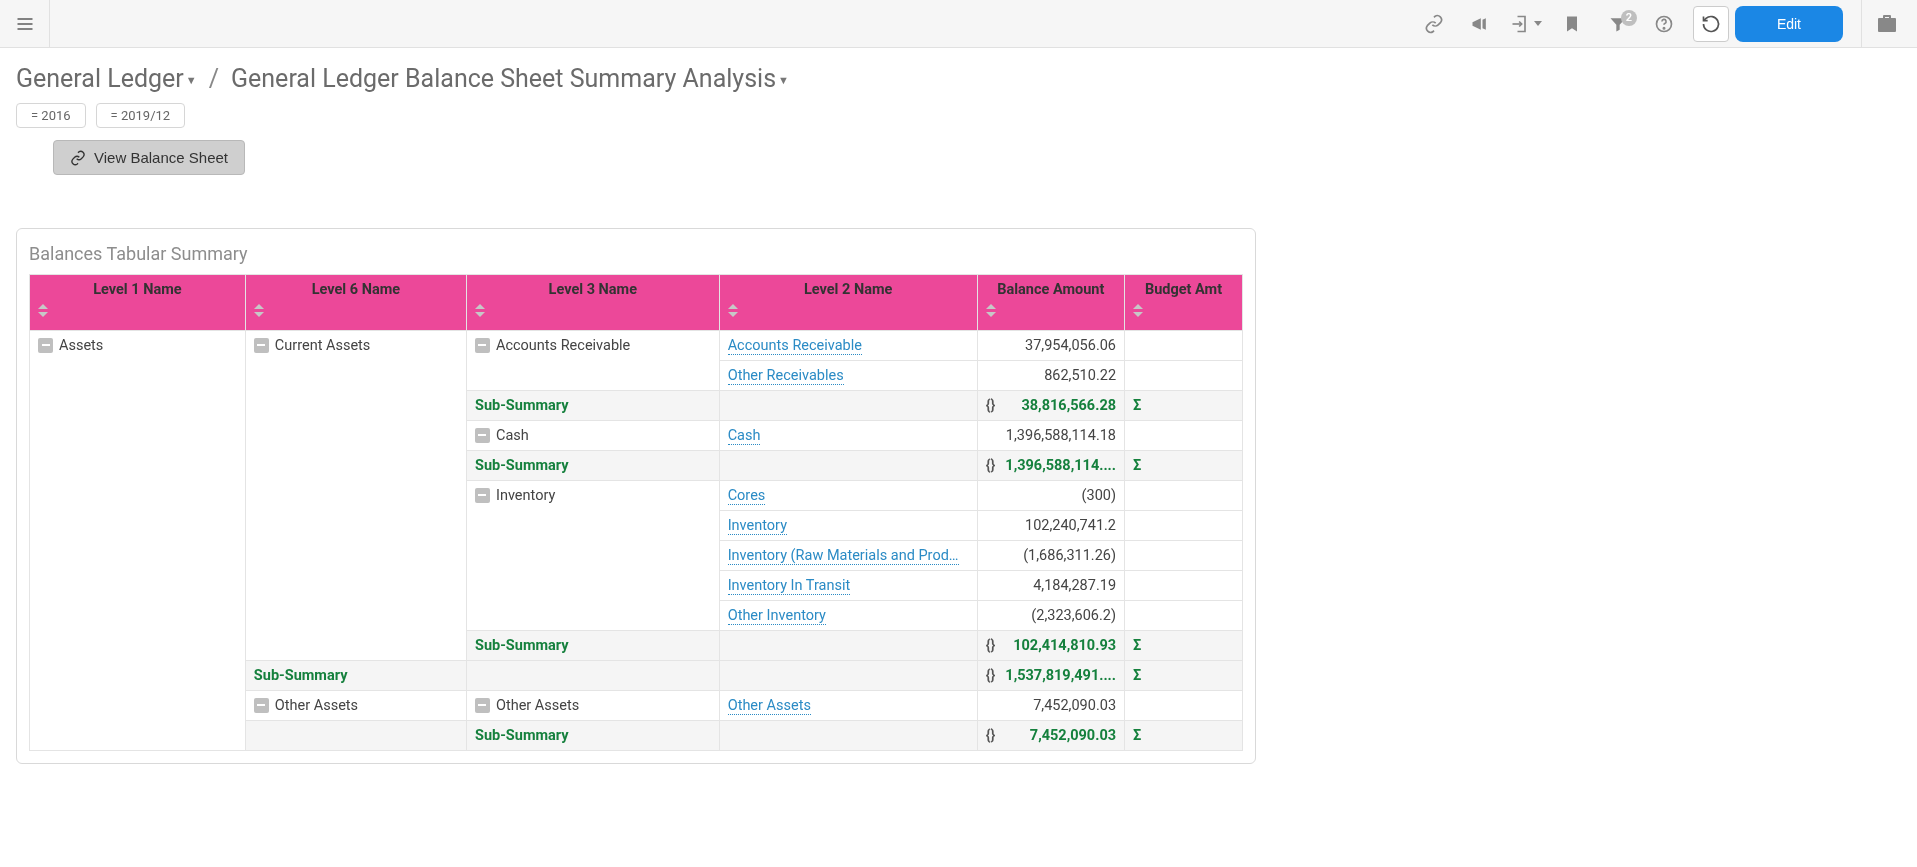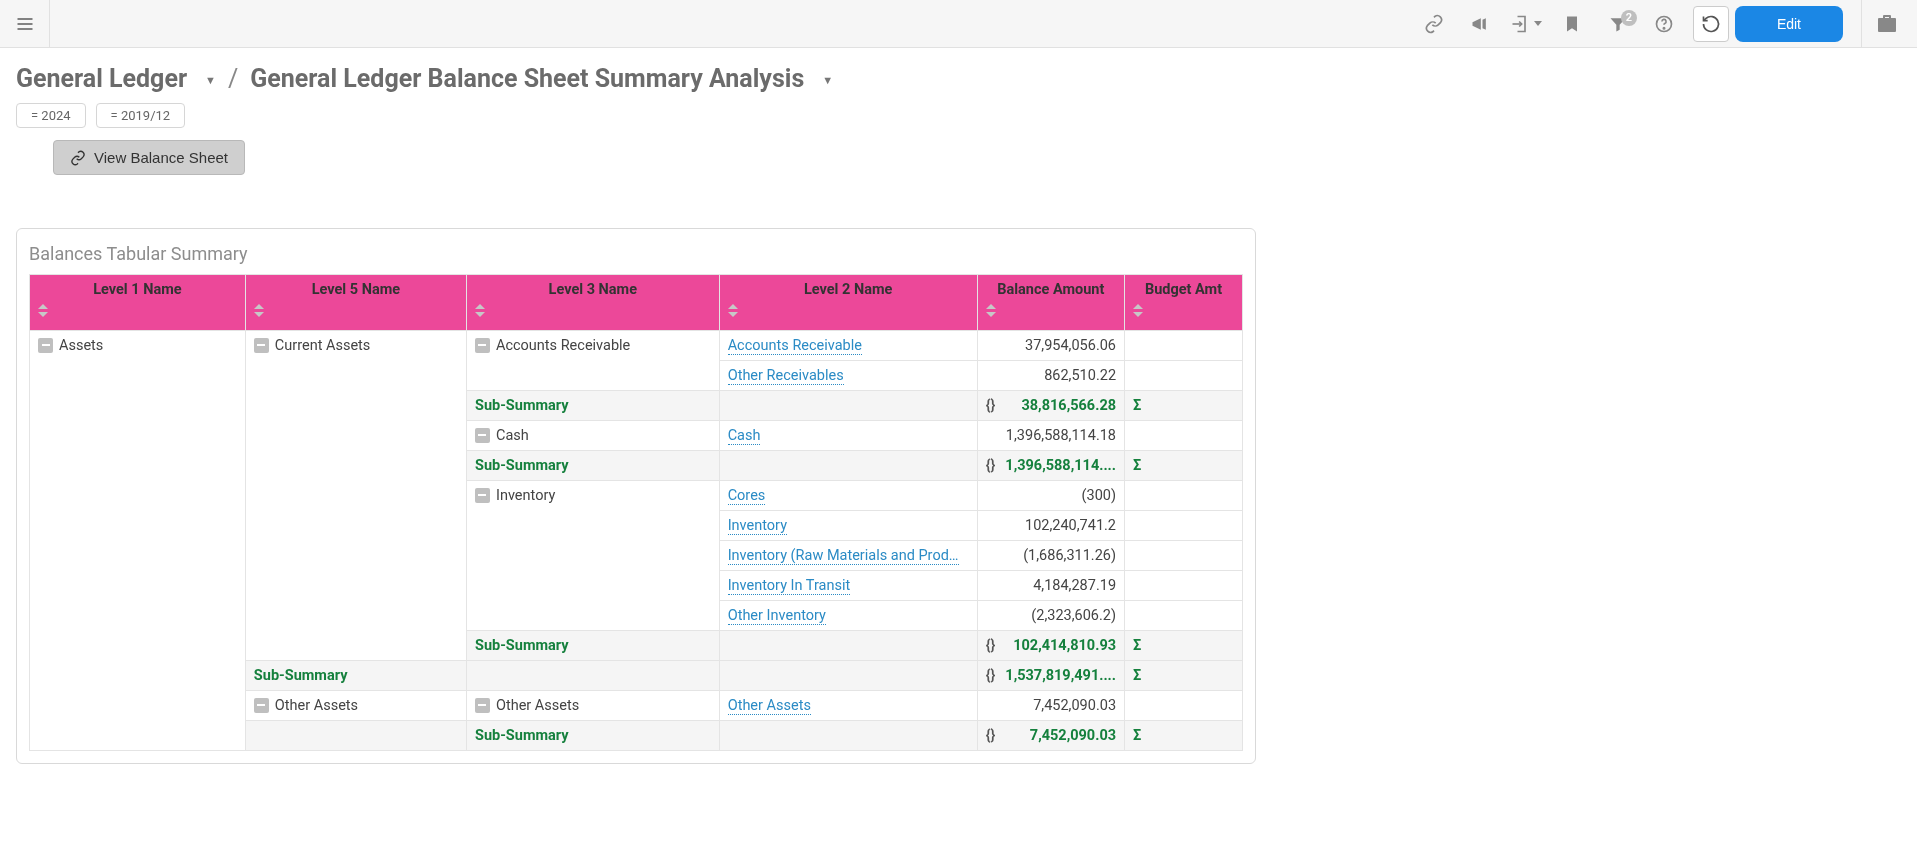--- a/index.html
+++ b/index.html
@@ -63,21 +63,21 @@
     color:#888; cursor:pointer;
     margin-left:18px;
   }
 
   
   .crumbs {
     padding:16px 16px 10px 16px;
     display:flex; align-items:center; gap:8px;
     font-size:25px; color:#6b6b6b;
   }
-  .crumb { cursor:pointer; display:flex; align-items:center; gap:18px;font-weight:bold;}
+  .crumb { cursor:pointer; display:flex; align-items:center; gap:2px;}
   .crumb-caret { font-size:11px; color:#777; margin-top:4px;}
   .crumb-sep { color:#888; font-size:25px; margin:0 4px;}
 
   
   .filters { padding:0 16px 12px 16px; display:flex; gap:10px; }
   .filter-pill {
     border:1px solid #d6d6d6; border-radius:4px;
     background:#fff; color:#666;
     font-size:13px; padding:4px 14px; cursor:pointer;
   }
@@ -221,21 +221,21 @@
     <span class="crumb-caret">▼</span>
   </span>
   <span class="crumb-sep">/</span>
   <span class="crumb">
     <span>General Ledger Balance Sheet Summary Analysis</span>
     <span class="crumb-caret">▼</span>
   </span>
 </div>
 
 <div class="filters">
-  <div class="filter-pill">= 2024</div>
+  <div class="filter-pill">= 2016</div>
   <div class="filter-pill">= 2019/12</div>
 </div>
 
 <div class="action-row">
   <button class="view-btn">
     <svg width="16" height="16" viewBox="0 0 24 24" fill="none" stroke="currentColor" stroke-width="2">
         <path d="M10 13a5 5 0 0 0 7 0l3-3a5 5 0 0 0-7-7l-1 1"></path>
         <path d="M14 11a5 5 0 0 0-7 0l-3 3a5 5 0 0 0 7 7l1-1"></path>
       </svg>
     <span>View Balance Sheet</span>
@@ -251,21 +251,21 @@
           <col class="c1">
           <col class="c2">
           <col class="c3">
           <col class="c4">
           <col class="c5">
           <col class="c6">
         </colgroup>
       <thead>
         <tr>
           <th class="header-cell"><span>Level 1 Name</span><span class="sorter"></span></th>
-          <th class="header-cell"><span>Level 5 Name</span><span class="sorter"></span></th>
+          <th class="header-cell"><span>Level 6 Name</span><span class="sorter"></span></th>
           <th class="header-cell"><span>Level 3 Name</span><span class="sorter"></span></th>
           <th class="header-cell"><span>Level 2 Name</span><span class="sorter"></span></th>
           <th class="header-cell"><span>Balance Amount</span><span class="sorter"></span></th>
           <th class="header-cell"><span>Budget Amt</span><span class="sorter"></span></th>
         </tr>
       </thead>
       <tbody>
 
         <tr>
           <td rowspan="14" style="vertical-align:top;"><span class="collapse-box"></span><span>Assets</span></td>

